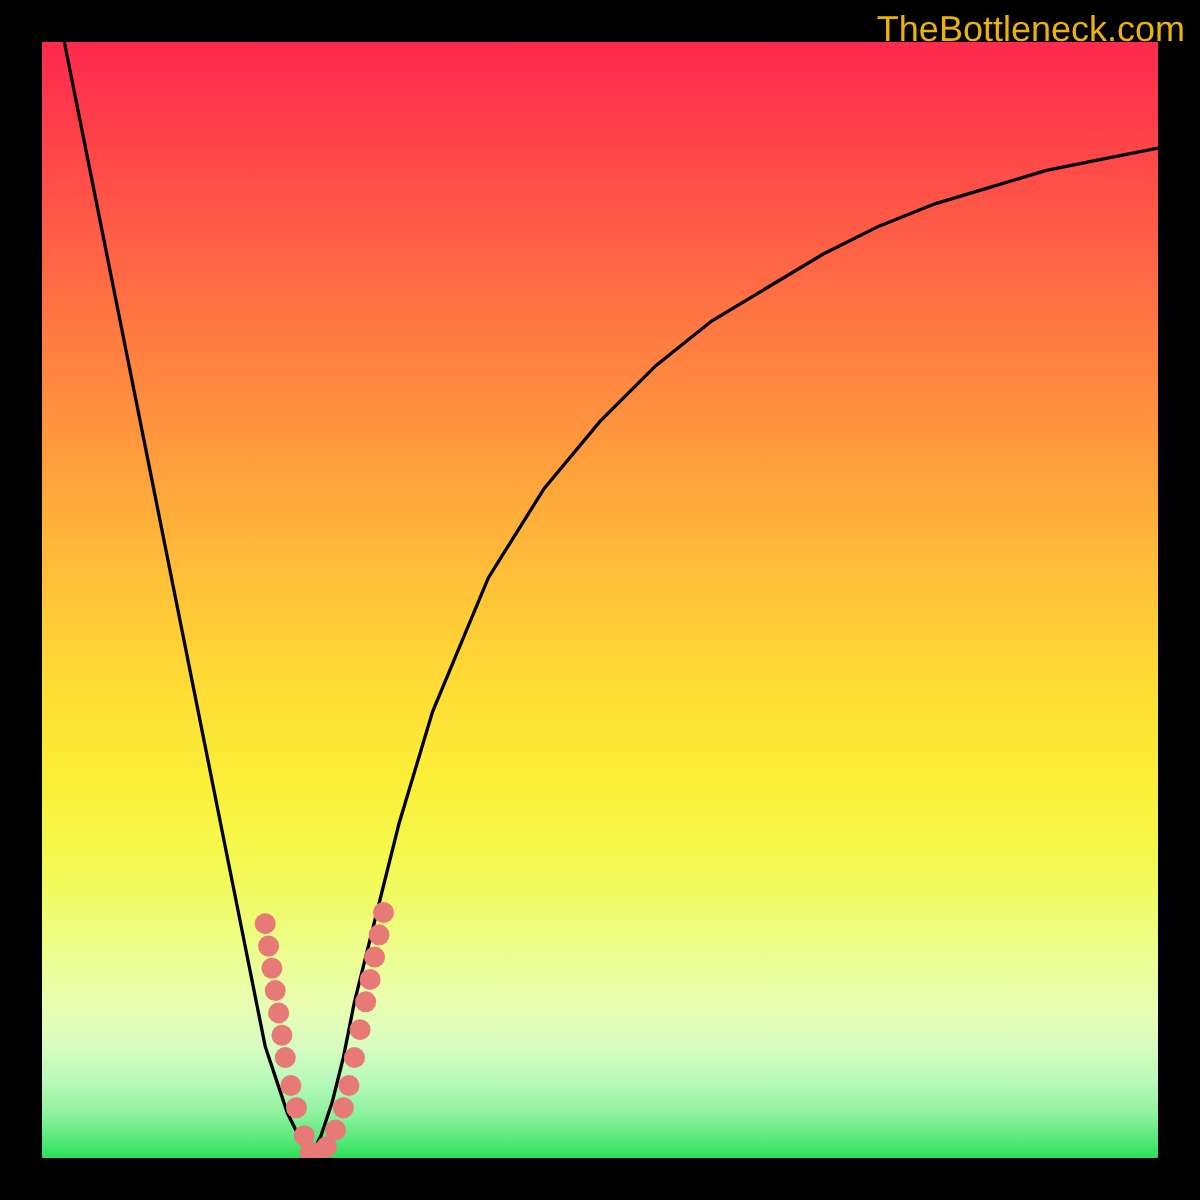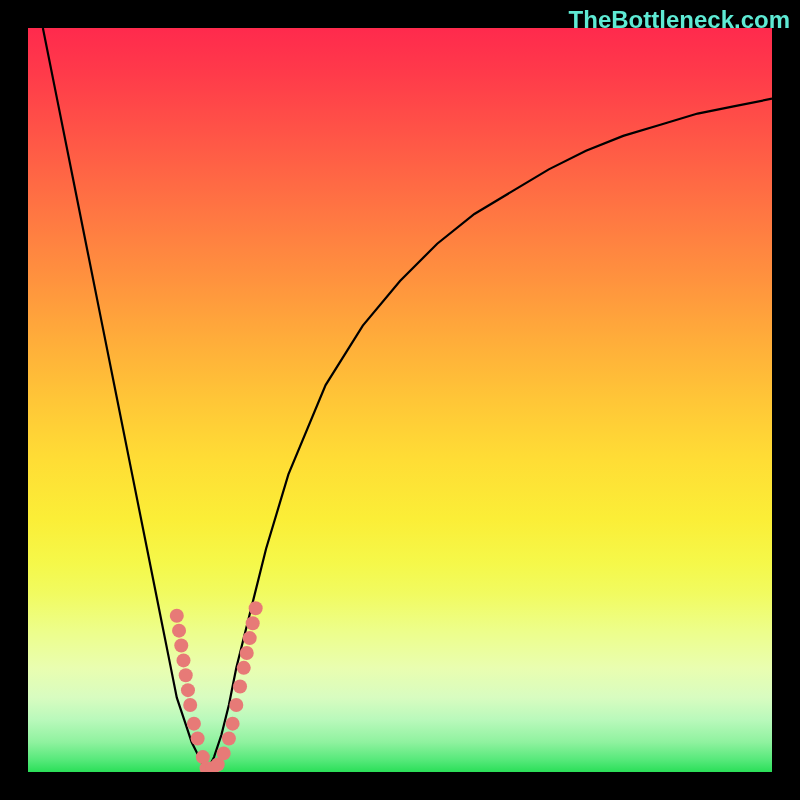--- a/index.html
+++ b/index.html
@@ -46,23 +46,23 @@
       #b9f9bb 93%,
       #8ff29f 96%,
       #53e878 98.5%,
       #2adf58 100%
     );
   }
   .watermark {
     position: absolute;
     top: 6px;
     right: 10px;
-    color: #5eead4;
+    color: #eab308;
     font-size: 24px;
-    font-weight: 700;
+    font-weight: 400;
     text-align: right;
     pointer-events: none;
     user-select: none;
   }
   svg.curves {
     position: absolute;
     top: 0; left: 0;
     width: 744px;
     height: 744px;
     overflow: visible;

